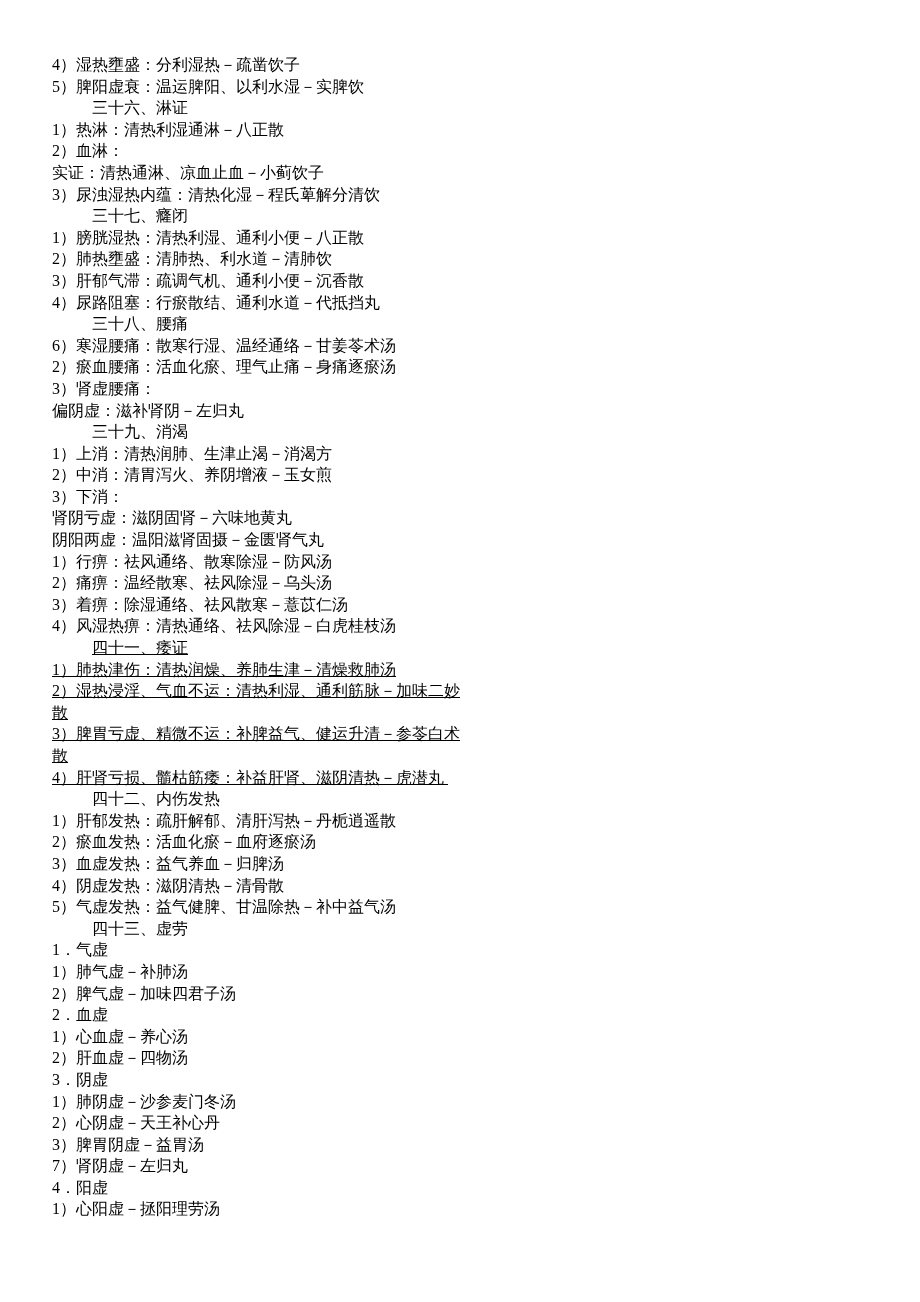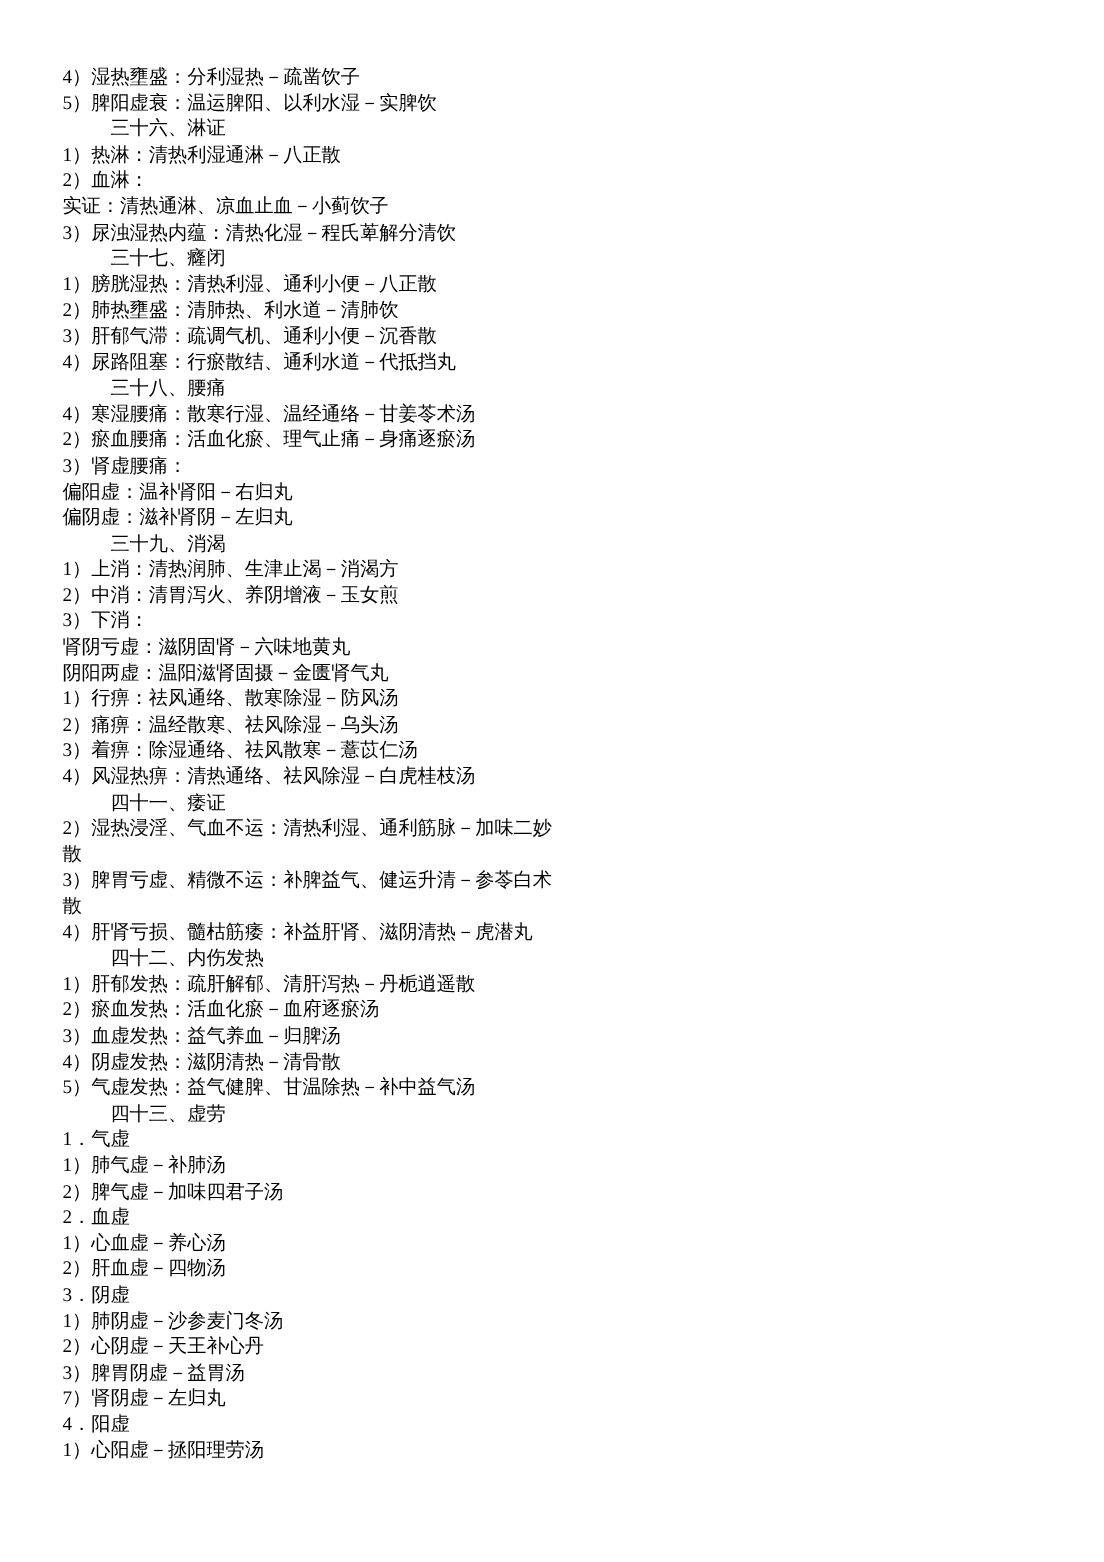--- a/index.html
+++ b/index.html
@@ -17,56 +17,57 @@
     box-sizing: border-box;
     padding: 54px 60px 40px 52px;
   }
   .ln {
     white-space: pre-wrap;
   }
   .heading {
     padding-left: 2.5em;
   }
   .under {
+    text-decoration: underline;
   }
 </style>
 </head>
 <body>
 
 <div class="page">
   <div id="content">
       <div class="ln">4）湿热壅盛：分利湿热－疏凿饮子</div>
       <div class="ln">5）脾阳虚衰：温运脾阳、以利水湿－实脾饮</div>
       <div class="ln heading">三十六、淋证</div>
       <div class="ln">1）热淋：清热利湿通淋－八正散</div>
       <div class="ln">2）血淋：</div>
       <div class="ln">实证：清热通淋、凉血止血－小蓟饮子</div>
       <div class="ln">3）尿浊湿热内蕴：清热化湿－程氏萆解分清饮</div>
       <div class="ln heading">三十七、癃闭</div>
       <div class="ln">1）膀胱湿热：清热利湿、通利小便－八正散</div>
       <div class="ln">2）肺热壅盛：清肺热、利水道－清肺饮</div>
       <div class="ln">3）肝郁气滞：疏调气机、通利小便－沉香散</div>
       <div class="ln">4）尿路阻塞：行瘀散结、通利水道－代抵挡丸</div>
       <div class="ln heading">三十八、腰痛</div>
-      <div class="ln">4）寒湿腰痛：散寒行湿、温经通络－甘姜苓术汤</div>
+      <div class="ln">6）寒湿腰痛：散寒行湿、温经通络－甘姜苓术汤</div>
       <div class="ln">2）瘀血腰痛：活血化瘀、理气止痛－身痛逐瘀汤</div>
       <div class="ln">3）肾虚腰痛：</div>
-      <div class="ln">偏阳虚：温补肾阳－右归丸</div>
       <div class="ln">偏阴虚：滋补肾阴－左归丸</div>
       <div class="ln heading">三十九、消渴</div>
       <div class="ln">1）上消：清热润肺、生津止渴－消渴方</div>
       <div class="ln">2）中消：清胃泻火、养阴增液－玉女煎</div>
       <div class="ln">3）下消：</div>
       <div class="ln">肾阴亏虚：滋阴固肾－六味地黄丸</div>
       <div class="ln">阴阳两虚：温阳滋肾固摄－金匮肾气丸</div>
       <div class="ln">1）行痹：祛风通络、散寒除湿－防风汤</div>
       <div class="ln">2）痛痹：温经散寒、祛风除湿－乌头汤</div>
       <div class="ln">3）着痹：除湿通络、祛风散寒－薏苡仁汤</div>
       <div class="ln">4）风湿热痹：清热通络、祛风除湿－白虎桂枝汤</div>
       <div class="ln heading under">四十一、痿证</div>
+      <div class="ln under">1）肺热津伤：清热润燥、养肺生津－清燥救肺汤</div>
       <div class="ln under">2）湿热浸淫、气血不运：清热利湿、通利筋脉－加味二妙</div>
       <div class="ln under">散</div>
       <div class="ln under">3）脾胃亏虚、精微不运：补脾益气、健运升清－参苓白术</div>
       <div class="ln under">散</div>
       <div class="ln under">4）肝肾亏损、髓枯筋痿：补益肝肾、滋阴清热－虎潜丸 </div>
       <div class="ln heading">四十二、内伤发热</div>
       <div class="ln">1）肝郁发热：疏肝解郁、清肝泻热－丹栀逍遥散</div>
       <div class="ln">2）瘀血发热：活血化瘀－血府逐瘀汤</div>
       <div class="ln">3）血虚发热：益气养血－归脾汤</div>
       <div class="ln">4）阴虚发热：滋阴清热－清骨散</div>

